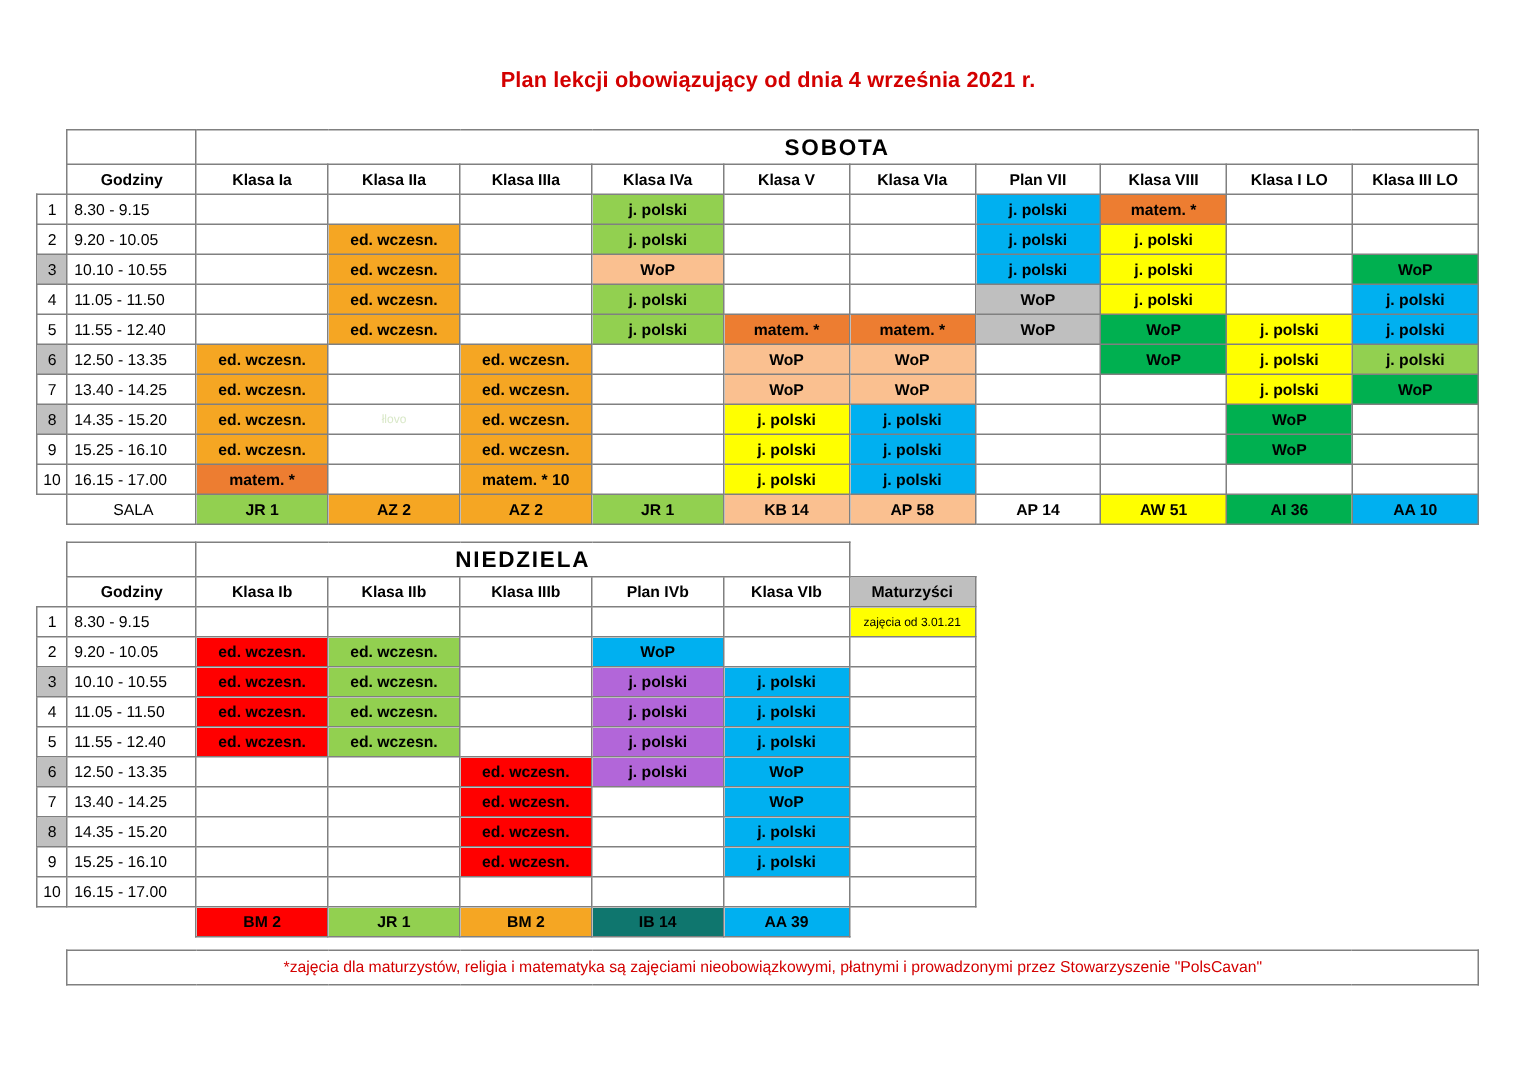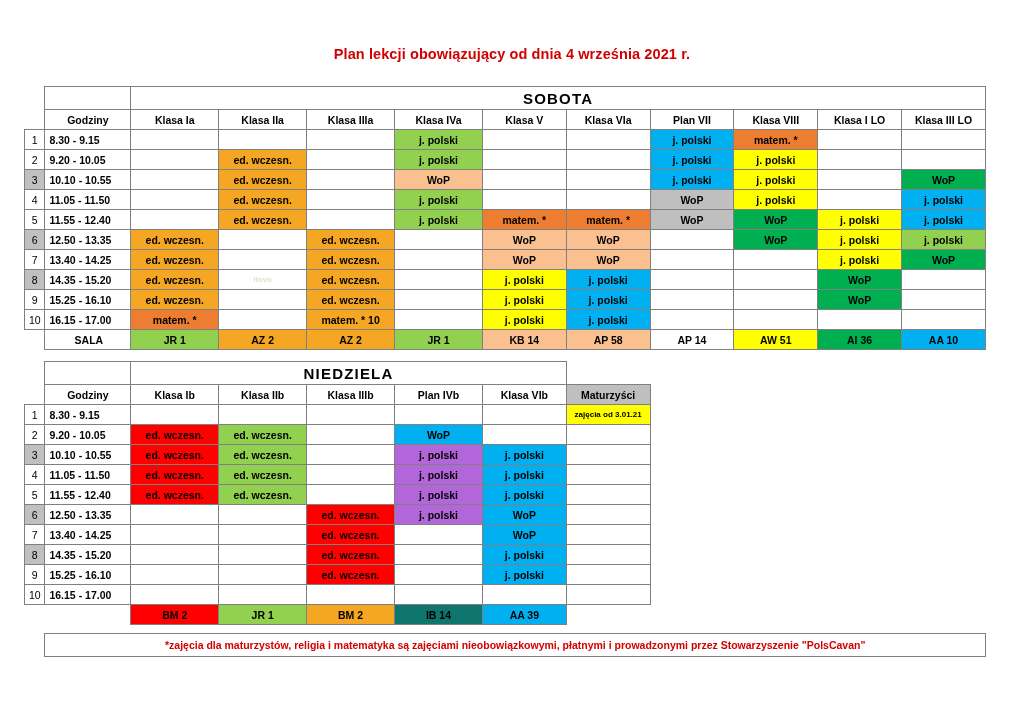--- a/index.html
+++ b/index.html
@@ -48,46 +48,46 @@
     background:#ffffff;
     font-weight:normal;
     font-size:10.5px;
     text-align:center;
   }
   .rowno.hl{background:#c0c0c0;}
   .hours{
     width:84px;
     text-align:left;
     padding-left:4px;
-    font-weight:bold;
+    font-weight:normal;
     font-size:10.5px;
   }
   .headcell{
     background:#ffffff;
     font-weight:bold;
     font-size:10.5px;
   }
   .daybar{
     font-size:15px;
     font-weight:bold;
     letter-spacing:1.2px;
     text-align:center;
     height:22px;
   }
   .spacer td{border:none;height:11px;background:#ffffff;}
   .sala{font-weight:bold;}
   .note{
     border:1px solid #808080;
     color:#d30000;
-    font-weight:bold;
+    font-weight:normal;
     font-size:10.5px;
     text-align:center;
     height:22px;
   }
-  .tiny{font-size:8px;font-weight:bold;}
+  .tiny{font-size:8px;font-weight:normal;}
 </style>
 </head>
 <body>
 
 <div id="page-title">Plan lekcji obowiązujący od dnia 4 września 2021 r.</div>
 
 <div class="sheet">
   <table>
     <colgroup>
       <col style="width:20px">

